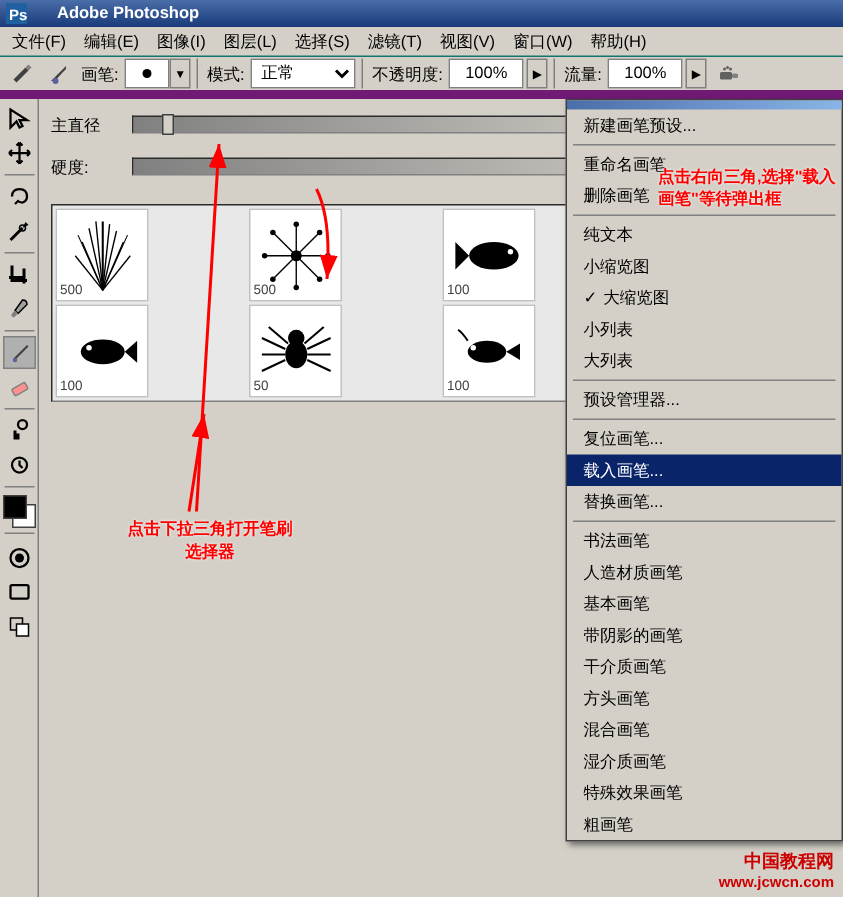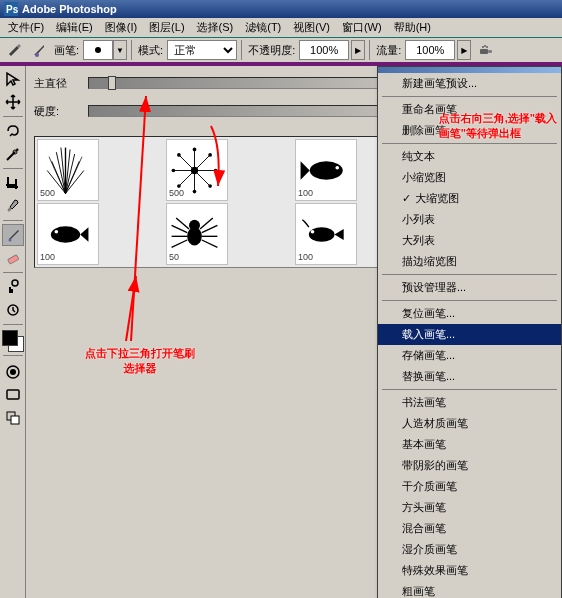--- a/index.html
+++ b/index.html
@@ -20,21 +20,21 @@
       height: 18px;
       display: flex;
       align-items: center;
       padding: 0 4px;
       font-size: 11px;
       font-weight: bold;
     }
     .title-bar-icon {
       width: 14px;
       height: 14px;
-      margin-right: 4px;
+      margin-right: 20px;
       display: flex;
       align-items: center;
       justify-content: center;
     }
 
     
     .menu-bar {
       background: #d4d0c8;
       border-bottom: 1px solid #0f766e;
       height: 20px;
@@ -45,21 +45,21 @@
     }
     .menu-item {
       padding: 2px 6px;
       cursor: pointer;
       white-space: nowrap;
     }
 
     
     .toolbar {
       background: #d4d0c8;
-      border-bottom: 4px solid #701a75;
+      border-bottom: 6px solid #701a75;
       height: 28px;
       display: flex;
       align-items: center;
       padding: 2px 4px;
       gap: 2px;
     }
     .toolbar-btn {
       width: 22px;
       height: 22px;
       background: #d4d0c8;
@@ -234,20 +234,21 @@
       background: #e8e8e8;
       padding: 2px;
     }
     .brush-cell {
       width: 62px;
       height: 62px;
       background: white;
       border: 1px solid #c0c0c0;
       display: flex;
       align-items: center;
+      justify-content: center;
       cursor: pointer;
       position: relative;
       overflow: hidden;
     }
     .brush-cell.selected {
       border: 2px solid #0a246a;
     }
     .brush-size-label {
       position: absolute;
       bottom: 2px;
@@ -269,21 +270,21 @@
     }
     .dropdown-header {
       background: linear-gradient(to right, #4a6ea8, #8ab4e8);
       color: white;
       font-size: 11px;
       font-weight: bold;
       padding: 3px 6px;
       text-align: right;
     }
     .dropdown-item {
-      padding: 3px 24px;
+      padding: 3px 11px;
       font-size: 11px;
       cursor: pointer;
       white-space: nowrap;
     }
     .dropdown-item.highlighted {
       background: #0a246a;
       color: white;
     }
     .dropdown-item.checked::before {
       content: '✓';
@@ -612,27 +613,25 @@
           <div class="dropdown-item">新建画笔预设...</div>
           <div class="dropdown-separator"></div>
           <div class="dropdown-item">重命名画笔</div>
           <div class="dropdown-item">删除画笔</div>
           <div class="dropdown-separator"></div>
           <div class="dropdown-item">纯文本</div>
           <div class="dropdown-item">小缩览图</div>
           <div class="dropdown-item checked">大缩览图</div>
           <div class="dropdown-item">小列表</div>
           <div class="dropdown-item">大列表</div>
-          <div class="dropdown-item">描边缩览图</div>
           <div class="dropdown-separator"></div>
           <div class="dropdown-item">预设管理器...</div>
           <div class="dropdown-separator"></div>
           <div class="dropdown-item">复位画笔...</div>
           <div class="dropdown-item highlighted">载入画笔...</div>
-          <div class="dropdown-item">存储画笔...</div>
           <div class="dropdown-item">替换画笔...</div>
           <div class="dropdown-separator"></div>
           <div class="dropdown-item">书法画笔</div>
           <div class="dropdown-item">人造材质画笔</div>
           <div class="dropdown-item">基本画笔</div>
           <div class="dropdown-item">带阴影的画笔</div>
           <div class="dropdown-item">干介质画笔</div>
           <div class="dropdown-item">方头画笔</div>
           <div class="dropdown-item">混合画笔</div>
           <div class="dropdown-item">湿介质画笔</div>

